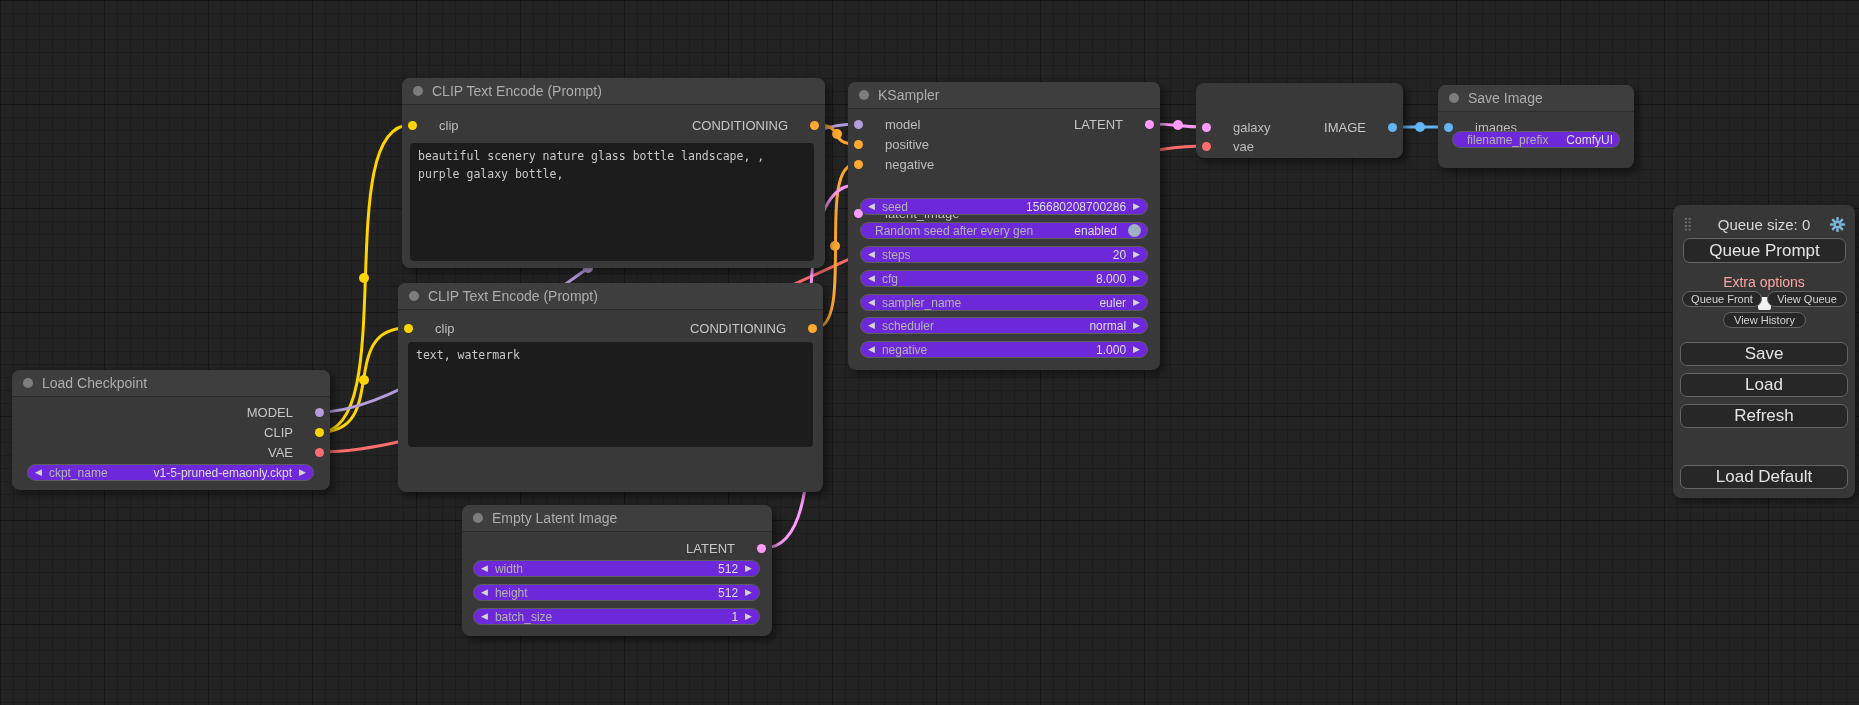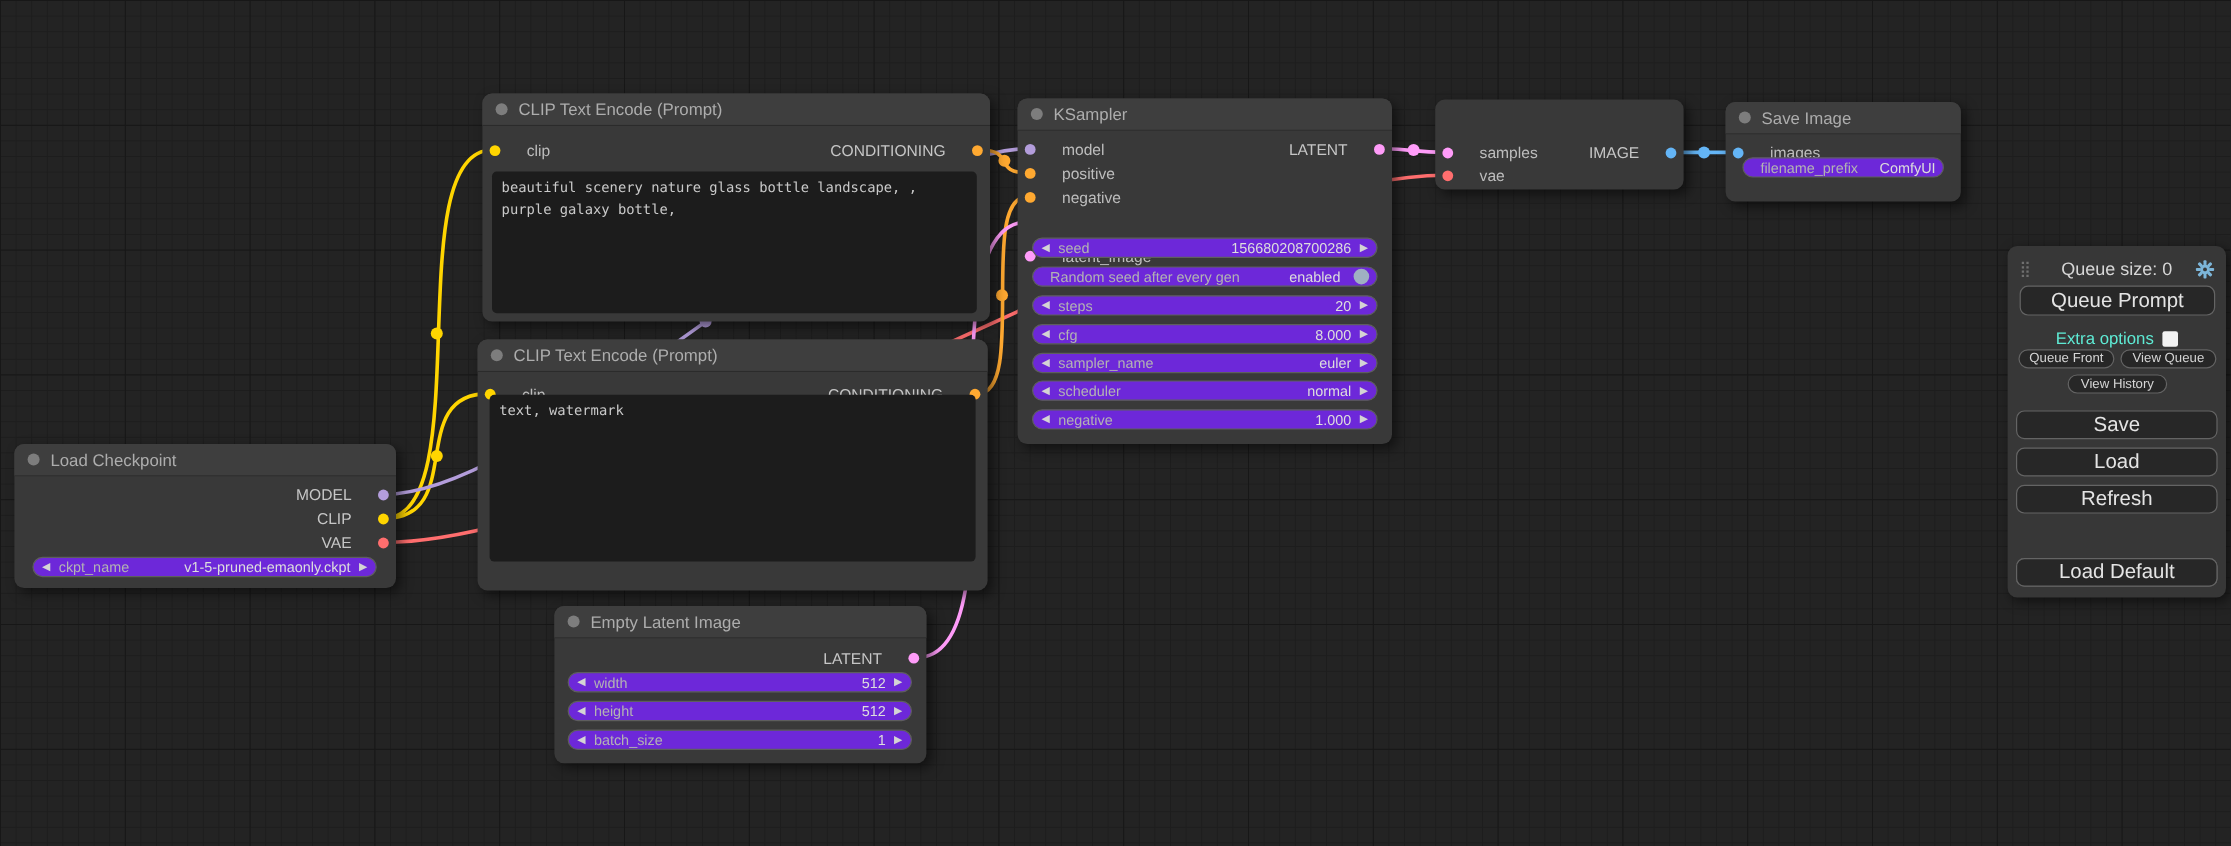--- a/index.html
+++ b/index.html
@@ -69,21 +69,21 @@
   .btn{
     position:absolute;box-sizing:border-box;background:#272727;border:1px solid #646464;
     color:#e4e4e4;display:flex;align-items:center;justify-content:center;
     cursor:pointer;
   }
   .btn.big{left:7px;width:168px;height:24px;border-radius:7px;font-size:17px;}
   .btn.qp{left:10px;top:33px;width:163px;height:25px;border-radius:7px;font-size:17px;}
   .btn.small{height:16px;border-radius:8px;font-size:11px;color:#d5d5d5;}
   .extra-row{position:absolute;left:0;top:69px;width:100%;display:flex;
              align-items:center;justify-content:center;gap:7px;
-             font-size:14px;color:#5eead4;}
+             font-size:14px;color:#fca5a5;flex-direction:column;}
   .checkbox{width:13px;height:13px;background:#f2f2f2;border-radius:2px;cursor:pointer;}
 </style>
 </head>
 <body>
 
 <div class="graph-canvas"></div>
 
 <svg class="wires" width="1859" height="705">
 
   <path d="M320,432 C400,432 331,125 410,125" stroke="#ffd500"></path>
@@ -161,21 +161,21 @@
     <span>CLIP Text Encode (Prompt)</span>
   </div>
   <div class="port in" style="top:37px;">
     <span class="pdot" style="background-color: rgb(255, 213, 0);"></span>
     <span>clip</span>
   </div>
   <div class="port out" style="top:37px;">
     <span>CONDITIONING</span>
     <span class="pdot" style="background-color: rgb(255, 169, 49);"></span>
   </div>
-  <div class="ta" style="left:10px;top:46px;width:405px;height:139px;">text, watermark</div>
+  <div class="ta" style="left:10px;top:59px;width:405px;height:105px;">text, watermark</div>
 </div>
 
 <div class="node" style="left:462px;top:505px;width:310px;height:131px;">
   <div class="node-title">
     <span class="title-dot"></span>
     <span>Empty Latent Image</span>
   </div>
   <div class="port out" style="top:35px;">
     <span>LATENT</span>
     <span class="pdot" style="background-color: rgb(255, 156, 249);"></span>
@@ -264,21 +264,21 @@
     <span class="arr">◀</span>
     <span>negative</span>
     <span class="wval">1.000</span>
     <span class="arr">▶</span>
   </div>
 </div>
 
 <div class="node" style="left:1196px;top:83px;width:207px;height:75px;">
   <div class="port in" style="top:36px;">
     <span class="pdot" style="background-color: rgb(255, 156, 249);"></span>
-    <span>samples</span>
+    <span>galaxy</span>
   </div>
   <div class="port in" style="top:55px;">
     <span class="pdot" style="background-color: rgb(255, 110, 110);"></span>
     <span>vae</span>
   </div>
   <div class="port out" style="top:36px;">
     <span>IMAGE</span>
     <span class="pdot" style="background-color: rgb(100, 181, 246);"></span>
   </div>
 </div>

